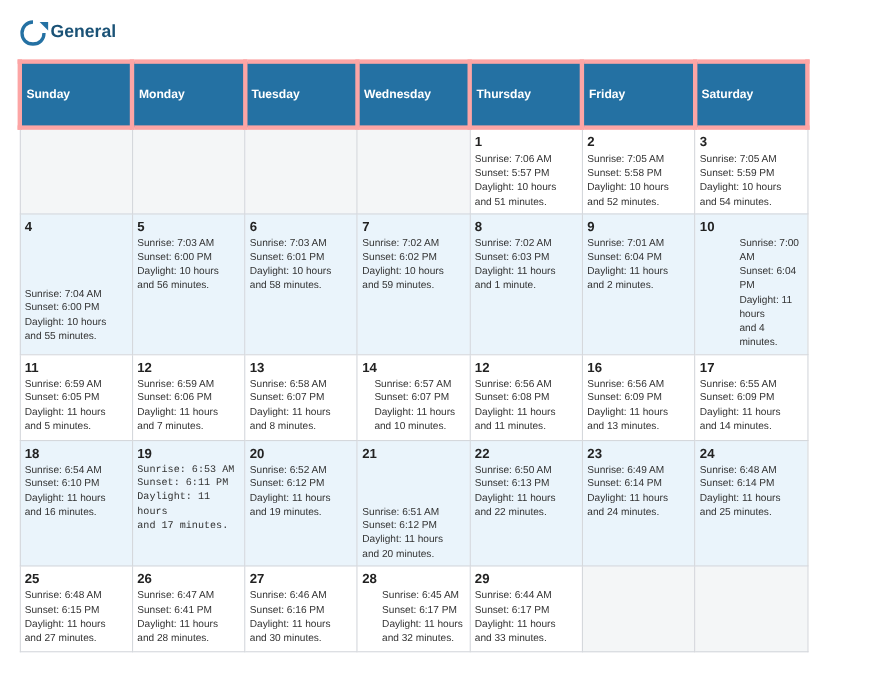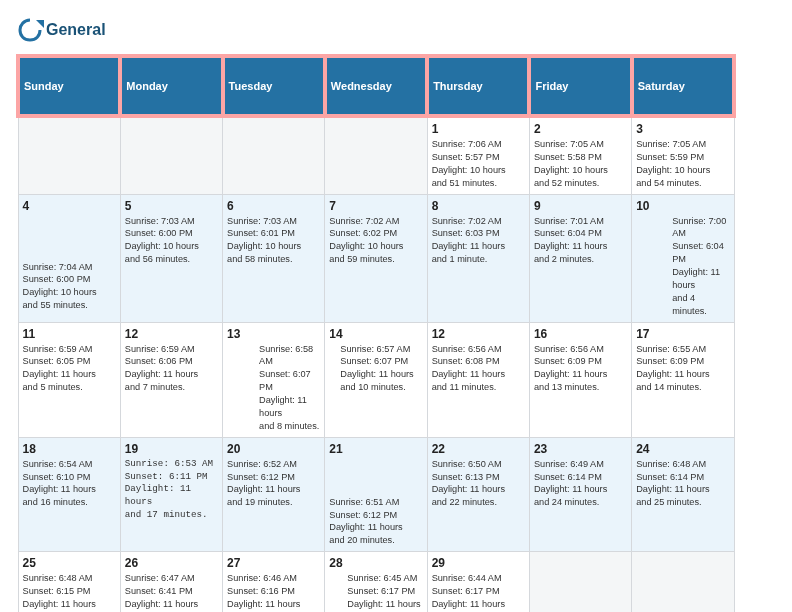--- a/index.html
+++ b/index.html
@@ -207,21 +207,21 @@
           </td>
           <td>
             <div class="day-num">12</div>
             <div class="day-info" style="white-space: pre-line;">Sunrise: 6:59 AM
 Sunset: 6:06 PM
 Daylight: 11 hours
 and 7 minutes.</div>
           </td>
           <td>
             <div class="day-num">13</div>
-            <div class="day-info" style="white-space: pre-line; margin-left: 32px;">Sunrise: 6:58 AM
+            <div class="day-info" style="white-space: pre-line;">Sunrise: 6:58 AM
 Sunset: 6:07 PM
 Daylight: 11 hours
 and 8 minutes.</div>
           </td>
           <td>
             <div class="day-num">14</div>
             <div class="day-info" style="white-space: pre-line; margin-left: 11px;">Sunrise: 6:57 AM
 Sunset: 6:07 PM
 Daylight: 11 hours
 and 10 minutes.</div>

